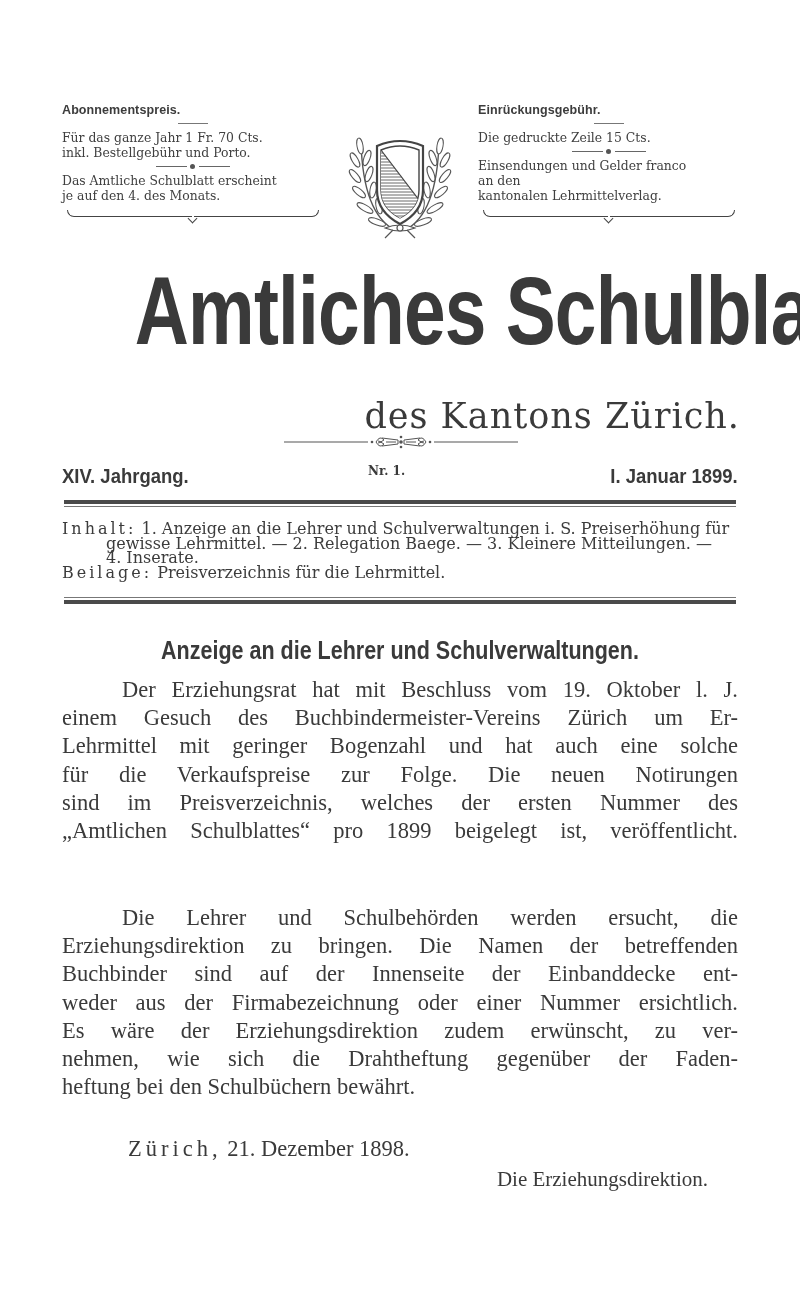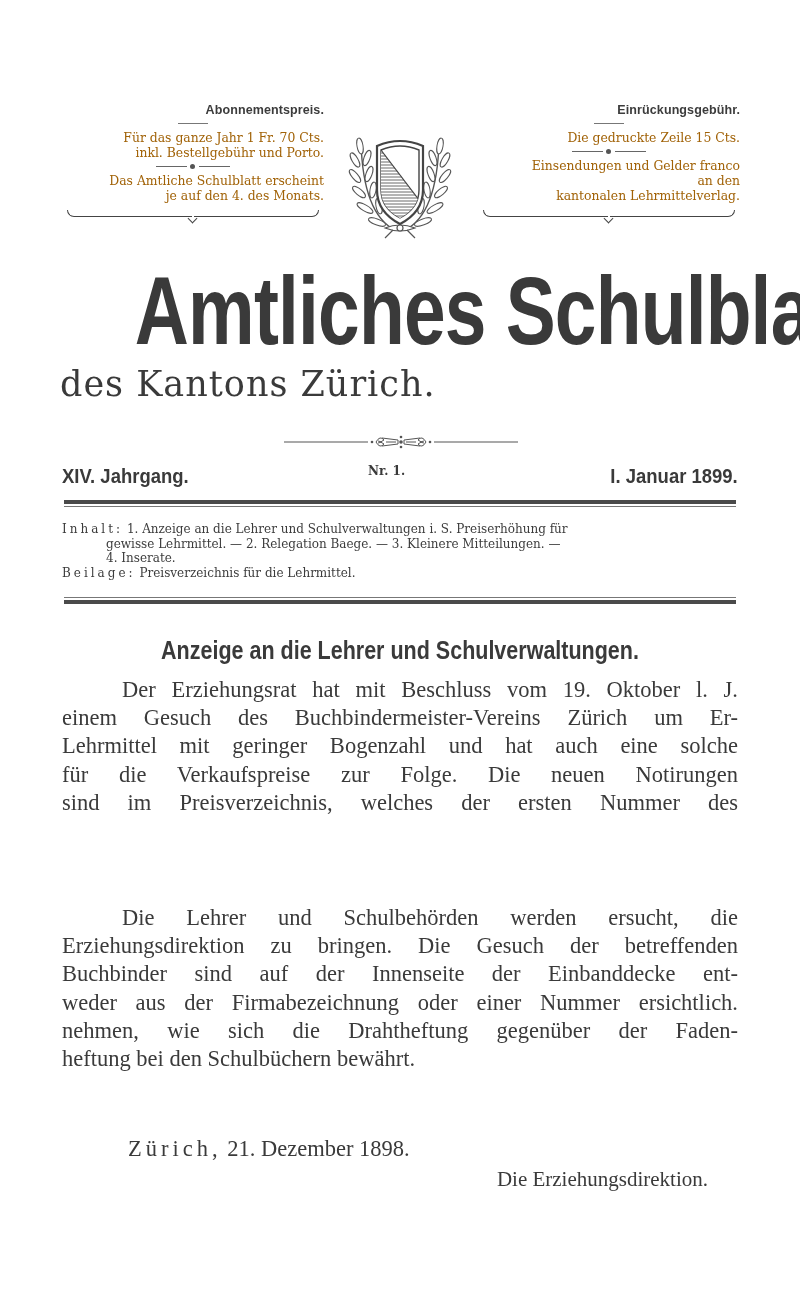--- a/index.html
+++ b/index.html
@@ -1,53 +1,53 @@
 <!DOCTYPE html>
 <html><head>
   <meta charset="utf-8">
   <style>
     html, body { margin: 0; padding: 0; background: #ffffff; }
     body { width: 800px; height: 1300px; position: relative; overflow: hidden; color: #3a3a3a; font-family: "DejaVu Serif", serif; }
 
     
-    .col { position: absolute; top: 103px; text-align: right; }
+    .col { position: absolute; top: 103px; text-align: left; }
     .col-left { left: 62px; width: 262px; }
     .col-right { left: 478px; width: 262px; }
     .col-head { font-family: "Liberation Sans", sans-serif; font-weight: bold; font-size: 12.5px; color: #3c3c3c; letter-spacing: 0.1px; }
     .col-rule { width: 30px; height: 1px; background: #777; margin: 6px auto 6px auto; }
-    .col-text { font-family: "DejaVu Serif", serif; font-size: 12.4px; line-height: 15px; color: #a16207; }
+    .col-text { font-family: "DejaVu Serif", serif; font-size: 12.4px; line-height: 15px; color: #404040; }
     .dot-rule { position: relative; width: 74px; height: 9px; margin: 2px auto 2px auto; }
     .dot-rule .l { position: absolute; top: 4px; left: 0; width: 31px; height: 1px; background: #666; }
     .dot-rule .r { position: absolute; top: 4px; right: 0; width: 31px; height: 1px; background: #666; }
     .dot-rule .d { position: absolute; top: 2px; left: 34px; width: 5px; height: 5px; border-radius: 50%; background: #555; }
     .brace { position: relative; width: 252px; height: 10px; margin: 7px auto 0 auto; }
     .brace .bl { position: absolute; left: 0; top: 0; width: 124px; height: 6px; border-bottom: 1.6px solid #444; border-left: 1.2px solid #444; border-bottom-left-radius: 8px; }
     .brace .br { position: absolute; right: 0; top: 0; width: 124px; height: 6px; border-bottom: 1.6px solid #444; border-right: 1.2px solid #444; border-bottom-right-radius: 8px; }
     .brace .bp { position: absolute; left: 122px; top: 5px; width: 6px; height: 6px; border-right: 1.4px solid #444; border-bottom: 1.4px solid #444; transform: rotate(45deg); }
 
     
     .crest { position: absolute; left: 335px; top: 122px; width: 130px; height: 118px; }
 
     
     .masthead { position: absolute; left: 60px; top: 256px; width: 680px; text-align: center; font-family: "Liberation Sans", sans-serif; font-weight: bold; font-size: 96px; line-height: 110px; color: #3a3a3a; letter-spacing: -1px; transform: scaleX(0.78); transform-origin: center; white-space: nowrap; }
-    .subtitle { position: absolute; left: 60px; top: 364px; width: 680px; text-align: left; font-family: "DejaVu Serif", serif; font-size: 35px; color: #3a3a3a; letter-spacing: 1px; }
+    .subtitle { position: absolute; left: 60px; top: 396px; width: 680px; text-align: right; font-family: "DejaVu Serif", serif; font-size: 35px; color: #3a3a3a; letter-spacing: 1px; }
     .ornament { position: absolute; left: 280px; top: 432px; width: 242px; height: 20px; }
 
     
     .issue { position: absolute; top: 464px; font-family: "Liberation Sans", sans-serif; font-weight: bold; font-size: 21px; color: #3a3a3a; transform: scaleX(0.88); }
     .issue-left { left: 62px; transform-origin: left; }
     .issue-mid { left: 368px; font-family: "DejaVu Serif", serif; font-weight: bold; font-size: 12px; transform: none; }
     .issue-right { right: 62px; transform-origin: right; }
 
     .dbl-rule { position: absolute; left: 64px; width: 672px; }
     .dbl-rule .thick { height: 4px; background: #4a4a4a; }
     .dbl-rule .thin { height: 1px; background: #777; }
 
     
-    .toc { position: absolute; left: 62px; top: 522px; width: 676px; font-family: "DejaVu Serif", serif; font-size: 12px; line-height: 14.5px; color: #3c3c3c; }
+    .toc { position: absolute; left: 62px; top: 522px; width: 676px; font-family: "DejaVu Serif", serif; font-size: 16px; line-height: 14.5px; color: #3c3c3c; }
     .toc .sp { letter-spacing: 3px; }
     .toc .ind { padding-left: 44px; display: block; }
 
     
     .art-title { position: absolute; left: 60px; top: 636px; width: 680px; text-align: center; font-family: "Liberation Sans", sans-serif; font-weight: bold; font-size: 25px; color: #3a3a3a; transform: scaleX(0.86); transform-origin: center; white-space: nowrap; }
     .para { position: absolute; left: 62px; width: 676px; font-family: "Liberation Serif", serif; font-size: 22.5px; line-height: 28.2px; color: #3a3a3a; text-align: justify; }
     .para .line { display: block; text-align: justify; text-align-last: justify; white-space: nowrap; overflow: visible; }
     .para .line.last { text-align-last: left; }
     .para .line.first { padding-left: 60px; }
     .sig-place { position: absolute; left: 120px; top: 1136px; font-family: "Liberation Serif", serif; font-size: 22.5px; color: #3a3a3a; margin-left: 8px; }
@@ -193,27 +193,29 @@
 </div>
 
 <div class="art-title">Anzeige an die Lehrer und Schulverwaltungen.</div>
 
 <div class="para" style="top:676px;">
   <span class="line first">Der Erziehungsrat hat mit Beschluss vom 19. Oktober l. J.</span>
   <span class="line">einem Gesuch des Buchbindermeister-Vereins Zürich um Er-</span>
   <span class="line">Lehrmittel mit geringer Bogenzahl und hat auch eine solche</span>
   <span class="line">für die Verkaufspreise zur Folge. Die neuen Notirungen</span>
   <span class="line">sind im Preisverzeichnis, welches der ersten Nummer des</span>
+  <span class="line">„Amtlichen Schulblattes“ pro 1899 beigelegt ist, veröffentlicht.</span>
 </div>
 
 <div class="para" style="top:904px;">
   <span class="line first">Die Lehrer und Schulbehörden werden ersucht, die</span>
-  <span class="line">Erziehungsdirektion zu bringen. Die Gesuch der betreffenden</span>
+  <span class="line">Erziehungsdirektion zu bringen. Die Namen der betreffenden</span>
   <span class="line">Buchbinder sind auf der Innenseite der Einbanddecke ent-</span>
   <span class="line">weder aus der Firmabezeichnung oder einer Nummer ersichtlich.</span>
+  <span class="line">Es wäre der Erziehungsdirektion zudem erwünscht, zu ver-</span>
   <span class="line">nehmen, wie sich die Drahtheftung gegenüber der Faden-</span>
   <span class="line last">heftung bei den Schulbüchern bewährt.</span>
 </div>
 
 <div class="sig-place">
   <span class="sp">Zürich,</span>
   <span>21. Dezember 1898.</span>
 </div>
 <div class="sig-auth">Die Erziehungsdirektion.</div>
 

